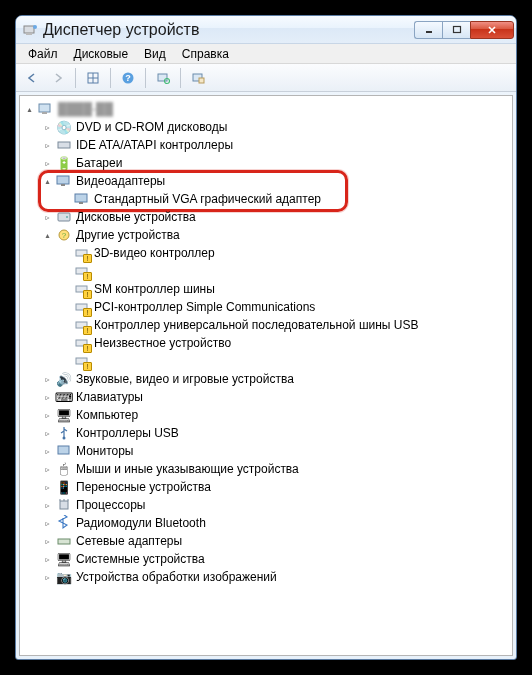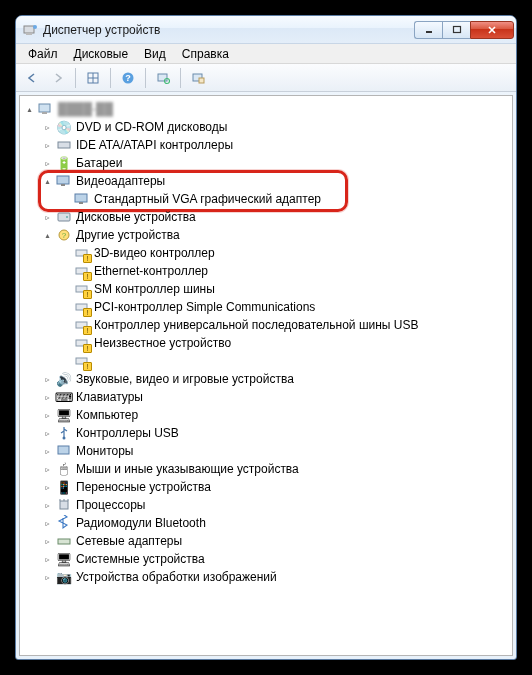--- a/index.html
+++ b/index.html
@@ -29,21 +29,21 @@
     background: linear-gradient(180deg, #f7fbff 0%, #e9f3fd 45%, #dce9f7 46%, #e4eef9 100%);
     display: flex;
     align-items: center;
     padding: 0 2px 0 6px;
     border-bottom: 1px solid #c8d6e6;
   }
   .titlebar .app-icon {
     width: 16px; height: 16px; margin-right: 5px;
     display:flex;align-items:center;justify-content:center;
   }
-  .titlebar .title { flex: 1; color: #1a1a1a; font-size: 12px; }
+  .titlebar .title { flex: 1; color: #1a1a1a; font-size: 16px; }
   .winbtns { display: flex; gap: 0; }
   .winbtn {
     width: 28px; height: 18px;
     border: 1px solid #8aa4c2;
     display:flex;align-items:center;justify-content:center;
     font-size: 10px; font-weight:bold;
     background: linear-gradient(180deg,#f4f9ff,#d7e6f5);
     border-radius: 0;
   }
   .winbtn.min, .winbtn.max { border-right: none; }
@@ -315,21 +315,20 @@
                 </li>
               <li>
                   <div class="node">
                     <span class="toggle blank">·</span>
                     <span class="node-icon" style="position:relative">
                       <svg width="16" height="16">
                         <rect x="2" y="5" width="11" height="6" fill="#e5e9ee" stroke="#8a9aaa"></rect>
                       </svg>
                       <span class="warn-overlay">!</span>
                     </span>
-                    <span class="node-label">Ethernet-контроллер</span>
                   </div>
                 </li>
               <li>
                   <div class="node">
                     <span class="toggle blank">·</span>
                     <span class="node-icon" style="position:relative">
                       <svg width="16" height="16">
                         <rect x="2" y="5" width="11" height="6" fill="#e5e9ee" stroke="#8a9aaa"></rect>
                       </svg>
                       <span class="warn-overlay">!</span>

